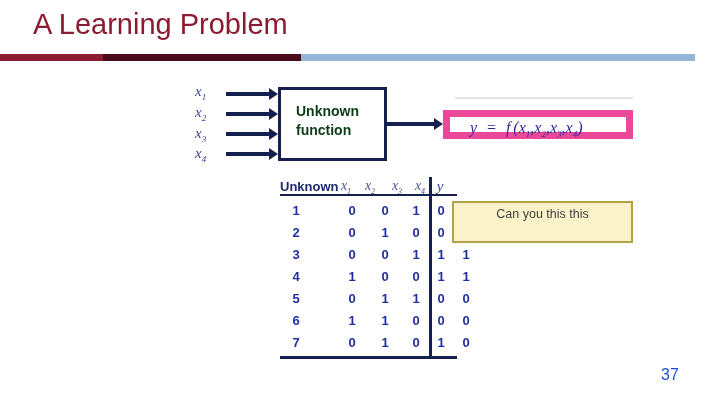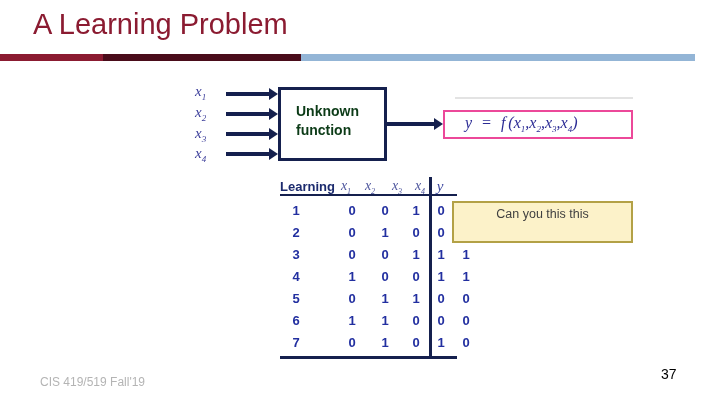--- a/index.html
+++ b/index.html
@@ -27,21 +27,21 @@
   .ar1{top:92px}.ar2{top:112px}.ar3{top:132px}.ar4{top:152px}
   .out-arrow{left:387px;top:122px;width:47px;}
 
   .fn-box{position:absolute;left:278px;top:87px;width:109px;height:74px;box-sizing:border-box;
           border:3px solid #15204e;background:#ffffff;padding:12px 0 0 15px;
           font-weight:bold;font-size:14px;line-height:19px;color:#0c3b17;}
 
   .faint-line{position:absolute;left:455px;top:97px;width:178px;height:2px;background:#e3e3e3;}
 
   .eq-box{position:absolute;left:443px;top:110px;width:190px;height:29px;box-sizing:border-box;
-          border:2px solid #ec4899;background:#ffffff;padding:2px 0 0 20px;
+          border:7px solid #ec4899;background:#ffffff;padding:2px 0 0 20px;
           font-family:"Liberation Serif",serif;font-style:italic;font-size:16px;color:#2c2c95;}
   .eq-box .rel{margin:0 9px;}
   .eq-box .fname{margin-right:3px;}
   .eq-box sub{font-size:9px;}
 
   
   .th-example{position:absolute;left:280px;top:179px;font-weight:bold;font-size:13px;color:#1c2b6e;}
   .th{position:absolute;top:178px;width:26px;text-align:center;font-family:"Liberation Serif",serif;
       font-style:italic;font-size:14px;color:#4d559d;}
   .th sub{font-size:8px;}
@@ -58,21 +58,21 @@
         line-height:18px;color:#222fa0;}
   .c-ex{left:283px}.c-x1{left:339px}.c-x2{left:372px}.c-x3{left:403px}.c-x4{left:428px}.c-y{left:453px}
 
   
   .callout{position:absolute;left:452px;top:201px;width:181px;height:42px;box-sizing:border-box;
            background:#fcf2c9;border:2px solid #b3a146;z-index:5;text-align:center;
            font-size:12.5px;line-height:16px;color:#3f3f3f;padding-top:3px;}
 
   
   .footer{position:absolute;left:40px;top:375px;font-size:12px;color:#b4b4b4;}
-  .slide-num{position:absolute;left:661px;top:366px;font-size:14px;color:#000000;}
+  .slide-num{position:absolute;left:661px;top:366px;font-size:16px;color:#1d4ed8;}
 </style>
 </head>
 <body>
 
 <div class="slide">
 
   <div class="title">A Learning Problem</div>
   <div class="bar">
     <div class="bar-seg1"></div>
     <div class="bar-seg2"></div>
@@ -90,21 +90,21 @@
   <div class="arrow in-arrow ar4"></div>
 
   <div class="fn-box">Unknown function</div>
 
   <div class="arrow out-arrow"></div>
 
   <div class="faint-line"></div>
 
   <div class="eq-box"><span>y</span><span class="rel">=</span><span class="fname">f</span><span>(</span><span>x</span><sub>1</sub><span>,</span><span>x</span><sub>2</sub><span>,</span><span>x</span><sub>3</sub><span>,</span><span>x</span><sub>4</sub><span>)</span></div>
 
-  <div class="th-example">Learning</div>
+  <div class="th-example">Unknown</div>
   <div class="th thx1"><span>x</span><sub>1</sub></div>
   <div class="th thx2"><span>x</span><sub>2</sub></div>
   <div class="th thx3"><span>x</span><sub>3</sub></div>
   <div class="th thx4"><span>x</span><sub>4</sub></div>
   <div class="th thy">y</div>
 
   <div class="hline-top"></div>
   <div class="vline"></div>
   <div class="hline-bottom"></div>
 
@@ -162,16 +162,15 @@
     <span class="cell c-x2">1</span>
     <span class="cell c-x3">0</span>
     <span class="cell c-x4">1</span>
     <span class="cell c-y">0</span>
   </div>
 
   <div class="callout">
     <div>Can you this this</div>
   </div>
 
-  <div class="footer">CIS 419/519 Fall'19</div>
   <div class="slide-num">37</div>
 
 </div>
 
 </body></html>

